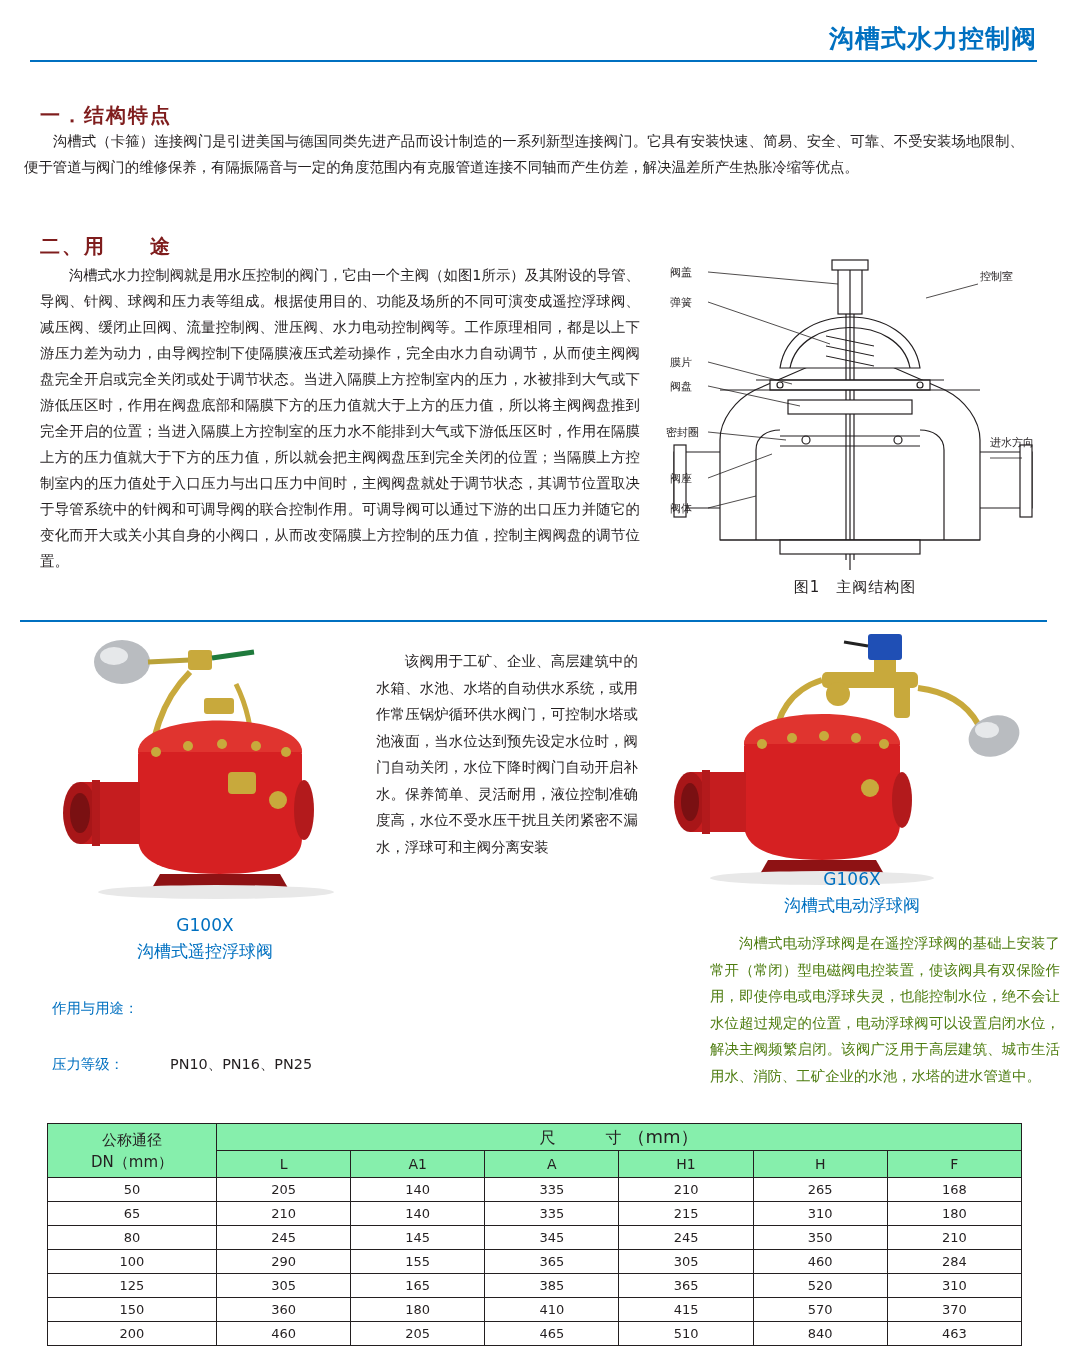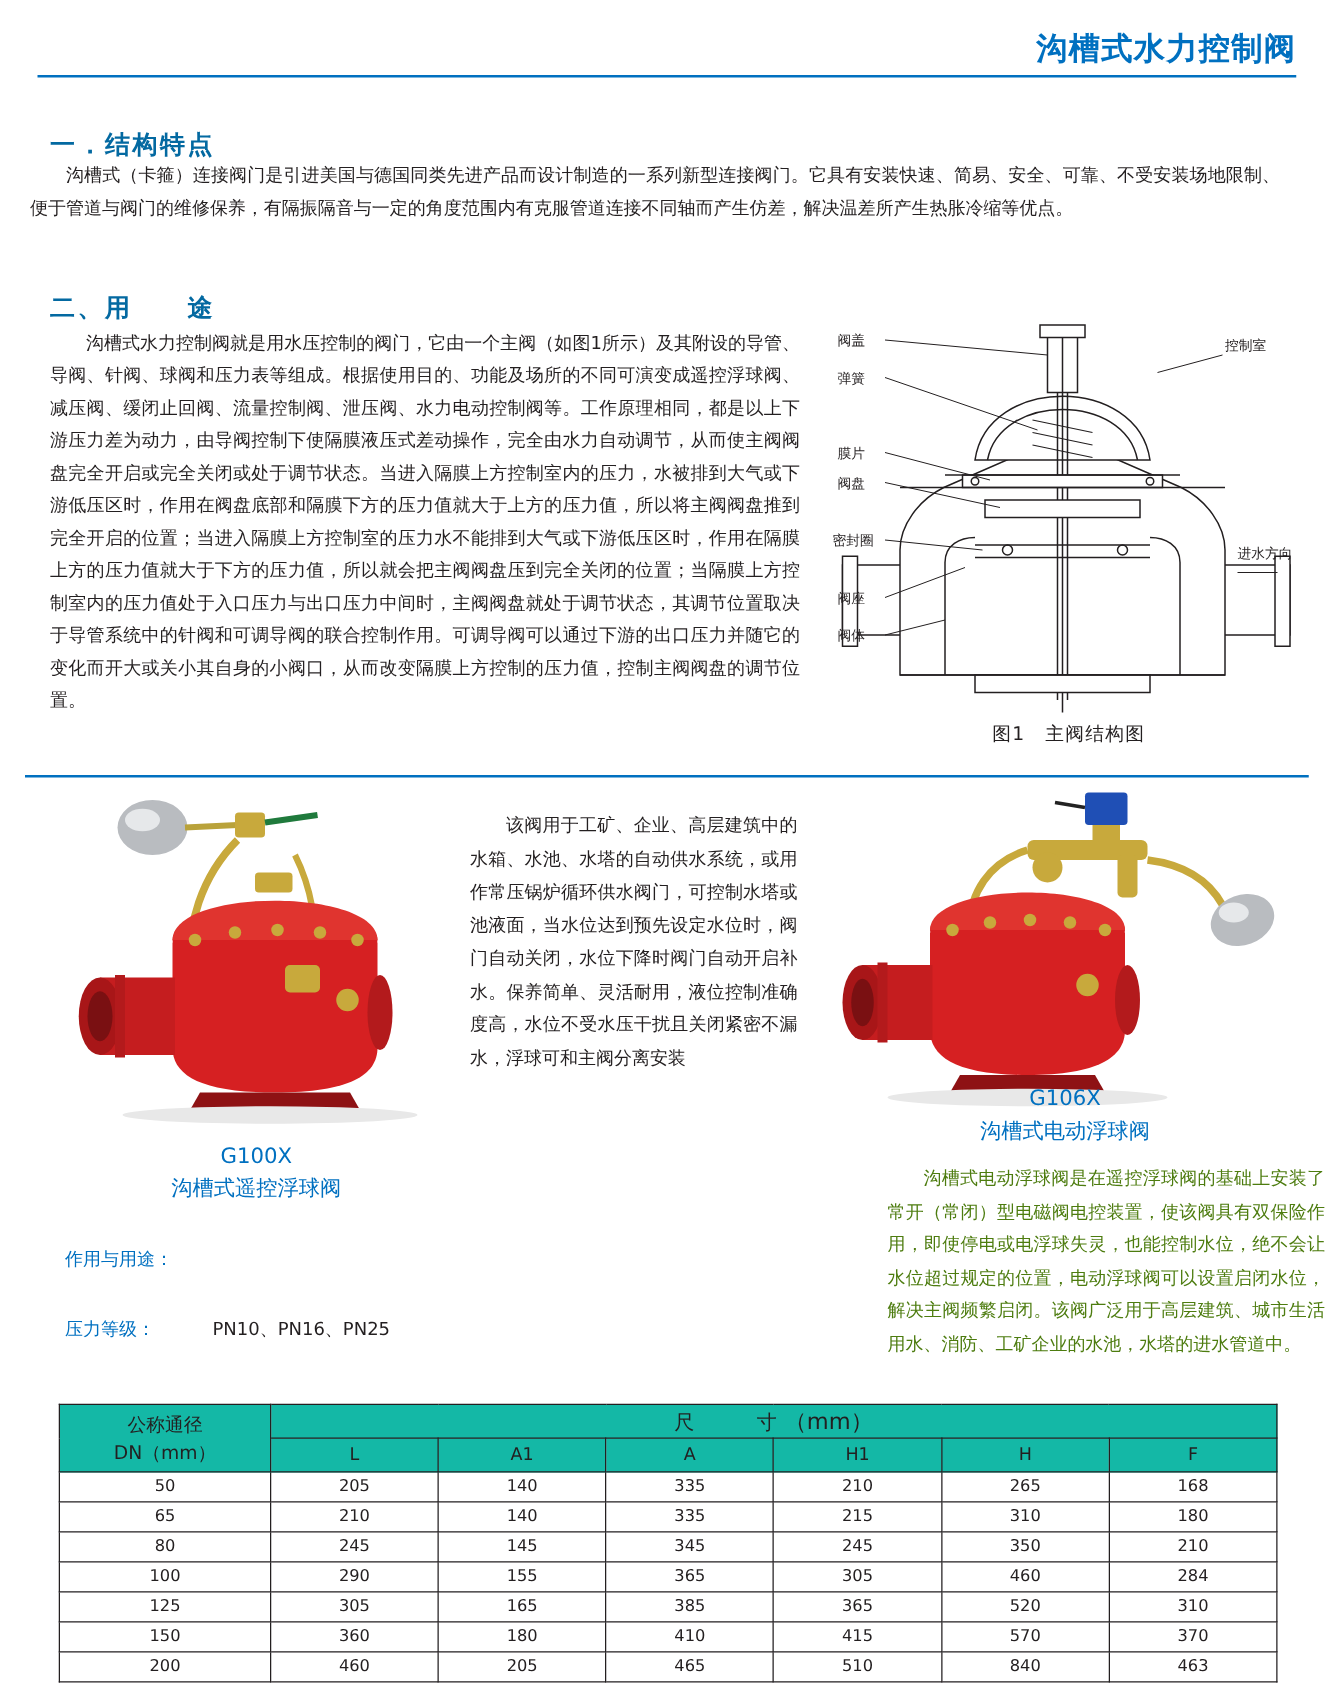--- a/index.html
+++ b/index.html
@@ -18,21 +18,21 @@
   .header-title{
     position:absolute;right:30px;top:22px;
     font-size:25px;font-weight:bold;color:#0070c0;
     letter-spacing:1px;
   }
   .header-rule{
     position:absolute;left:30px;top:60px;width:1007px;height:2px;background:#0070c0;
   }
   
   .sec-h{
-    color:#0369a1;font-size:20px;font-weight:bold;letter-spacing:2px;
+    color:#7f1d1d;font-size:20px;font-weight:bold;letter-spacing:2px;
   }
   .s1-h{position:absolute;left:40px;top:102px;}
   .s2-h{position:absolute;left:40px;top:233px;}
 
   .para{
     font-size:14.4px;line-height:26px;color:#231f20;text-align:justify;
   }
   .s1-p{
     position:absolute;left:24px;top:128px;width:1000px;
     text-indent:2em;
@@ -79,21 +79,21 @@
   .spec-2{left:52px;top:1052px;width:600px;}
   .spec-val{color:#231f20;}
   .spec-row{display:flex;}
   .spec-row .lbl{width:118px;flex:none;}
   .spec-row .val{flex:1;}
 
   
   .tbl-wrap{position:absolute;left:47px;top:1123px;width:975px;}
   table{border-collapse:collapse;width:975px;font-size:13px;}
   th,td{border:1px solid #231f20;text-align:center;color:#231f20;font-weight:normal;}
-  thead th{background:#14b8a6;}
+  thead th{background:#86efac;}
   .th-dn{width:166px;height:48px;font-size:15px;line-height:22px;}
   .th-size{height:24px;font-size:16px;letter-spacing:6px;}
   .th-size .mm{font-size:18px;letter-spacing:0;}
   .th-sub{height:24px;font-size:14px;}
   tbody td{height:21px;}
 </style>
 </head>
 <body>
 
 <div class="header">

